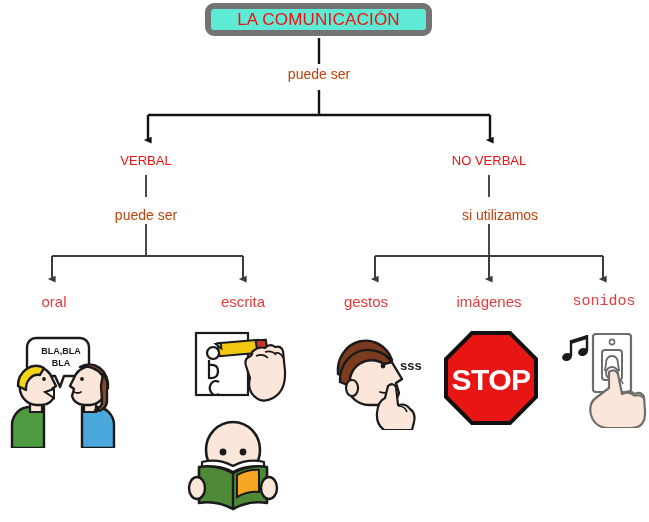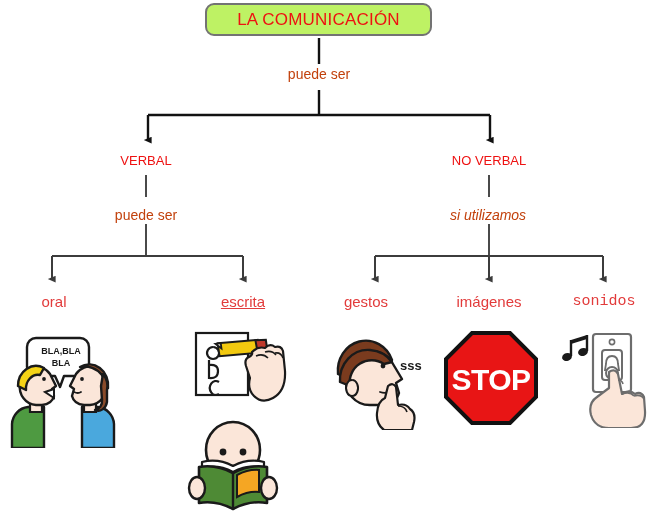--- a/index.html
+++ b/index.html
@@ -18,23 +18,23 @@
     overflow: hidden;
   }
   .abs { position: absolute; }
 
   
   #title-box {
     left: 205px;
     top: 3px;
     width: 227px;
     height: 33px;
-    border: 2px solid #737373;
+    border: 6px solid #737373;
     border-radius: 9px;
-    background: #bef264;
+    background: #5eead4;
     box-sizing: border-box;
     display: flex;
     align-items: center;
     justify-content: center;
   }
   #title-box .title-text {
     color: #ee1111;
     font-size: 17px;
     letter-spacing: 0.2px;
     white-space: nowrap;
@@ -117,25 +117,25 @@
   </div>
 
   <div class="abs ctr node-black" style="left:319px; top:66px;">puede ser</div>
 
   <div class="abs ctr node-red" style="left:146px; top:153px;">VERBAL</div>
 
   <div class="abs ctr node-red" style="left:489px; top:153px;">NO VERBAL</div>
 
   <div class="abs ctr node-black" style="left:146px; top:207px;">puede ser</div>
 
-  <div class="abs ctr node-black" style="left:488px; top:207px;font-style:italic;">si utilizamos</div>
+  <div class="abs ctr node-black" style="left:500px; top:207px;">si utilizamos</div>
 
   <div class="abs ctr leaf-red" style="left:54px; top:293px;">oral</div>
 
-  <div class="abs ctr leaf-red" style="left:243px; top:293px;text-decoration:underline;">escrita</div>
+  <div class="abs ctr leaf-red" style="left:243px; top:293px;">escrita</div>
 
   <div class="abs ctr leaf-red" style="left:360px; top:293px;margin-left:6px;">gestos</div>
 
   <div class="abs ctr leaf-red" style="left:489px; top:293px;">imágenes</div>
 
   <div class="abs ctr leaf-red" style="left:604px; top:293px;font-family:Liberation Mono, monospace;">sonidos</div>
 
   <div class="abs illus" style="left:4px; top:330px; width:118px; height:118px;">
     <svg viewBox="0 0 118 118" width="118" height="118">
 

